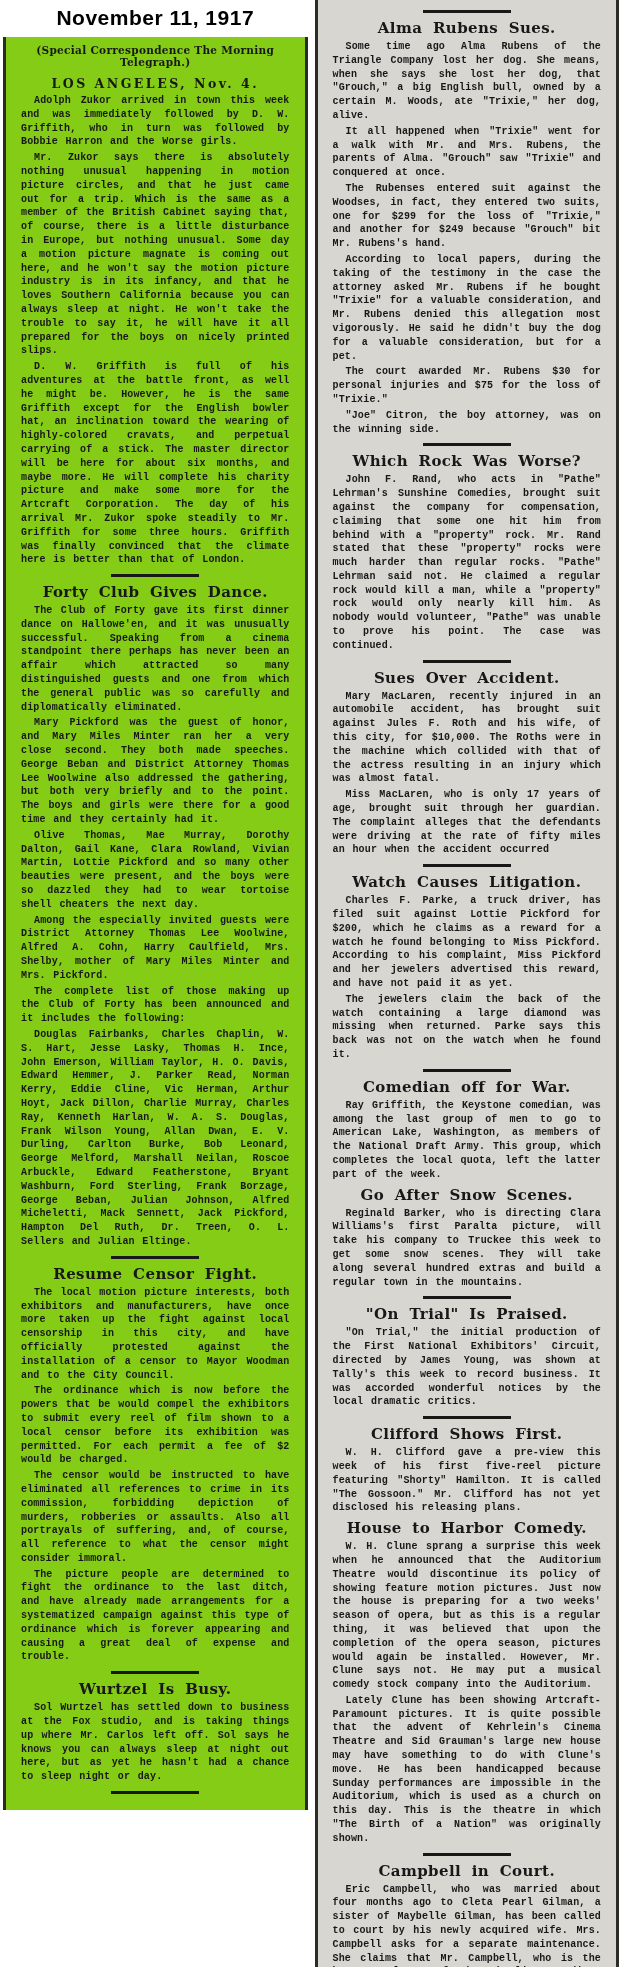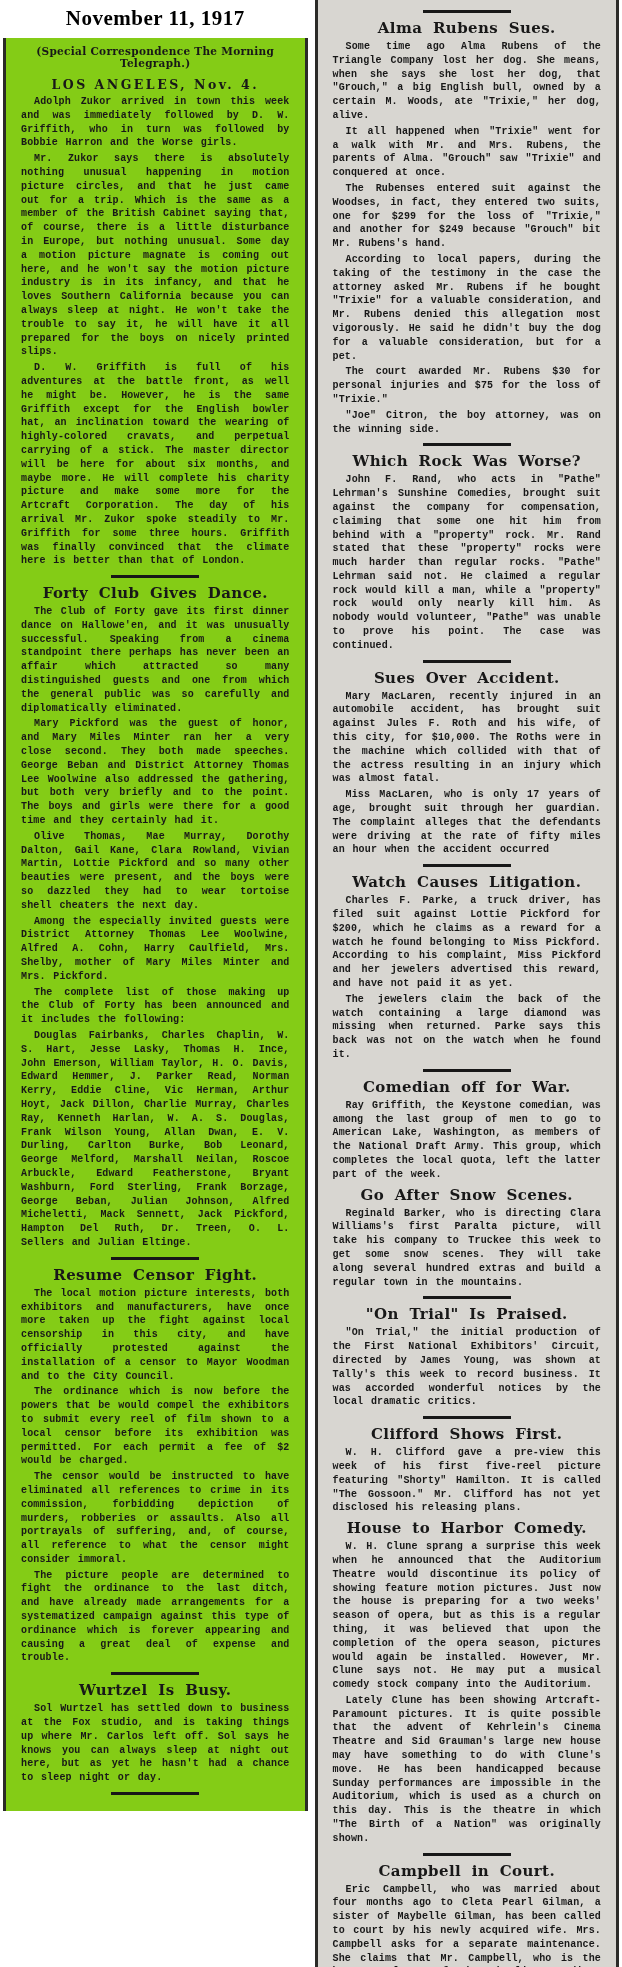--- a/index.html
+++ b/index.html
@@ -5,21 +5,21 @@
   html, body { margin:0; padding:0; background:#ffffff; }
   body {
     width:622px;
     font-family:"DejaVu Serif", serif;
     color:#181818;
     -webkit-font-smoothing:antialiased;
   }
   .page { display:flex; gap:7px; padding:0 3px; box-sizing:border-box; width:622px; }
   .col { flex:1 1 0; min-width:0; }
   .date-title {
-    font-family:Liberation Serif, serif;
+    font-family:Liberation Sans, sans-serif;
     font-weight:bold;
     font-size:21px;
     text-align:center;
     margin:6px 0 7px;
     color:#000;
     letter-spacing:0.5px;
   }
   .clip {
     background:#d8d6d1;
     border-left:3px solid #2b2b28;

